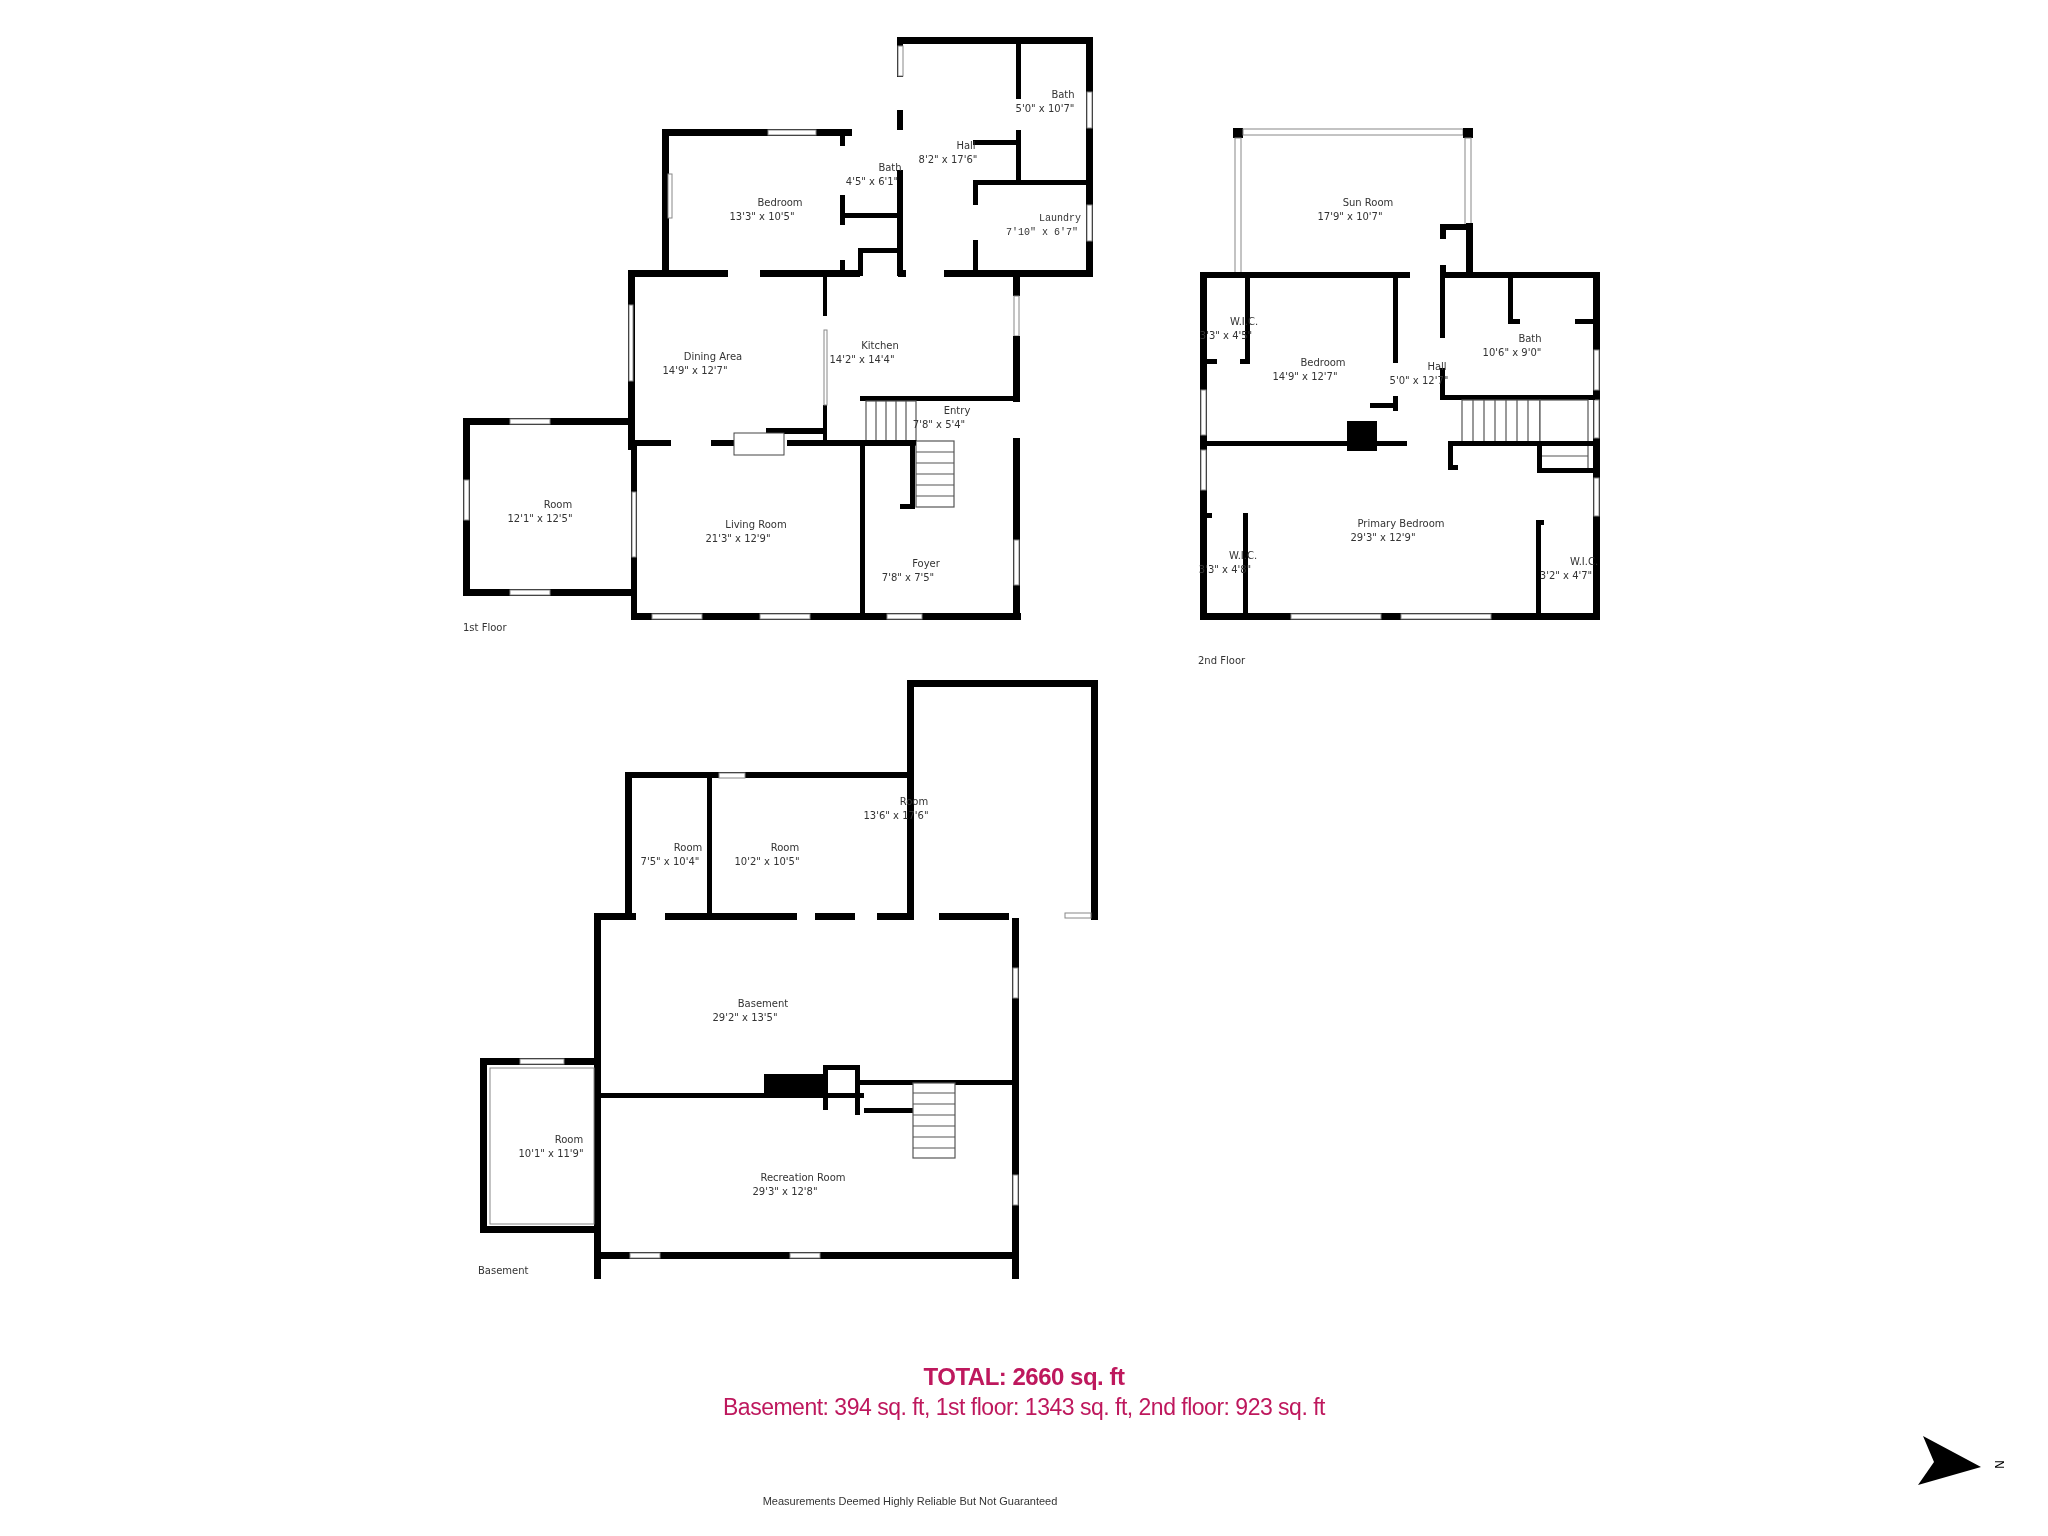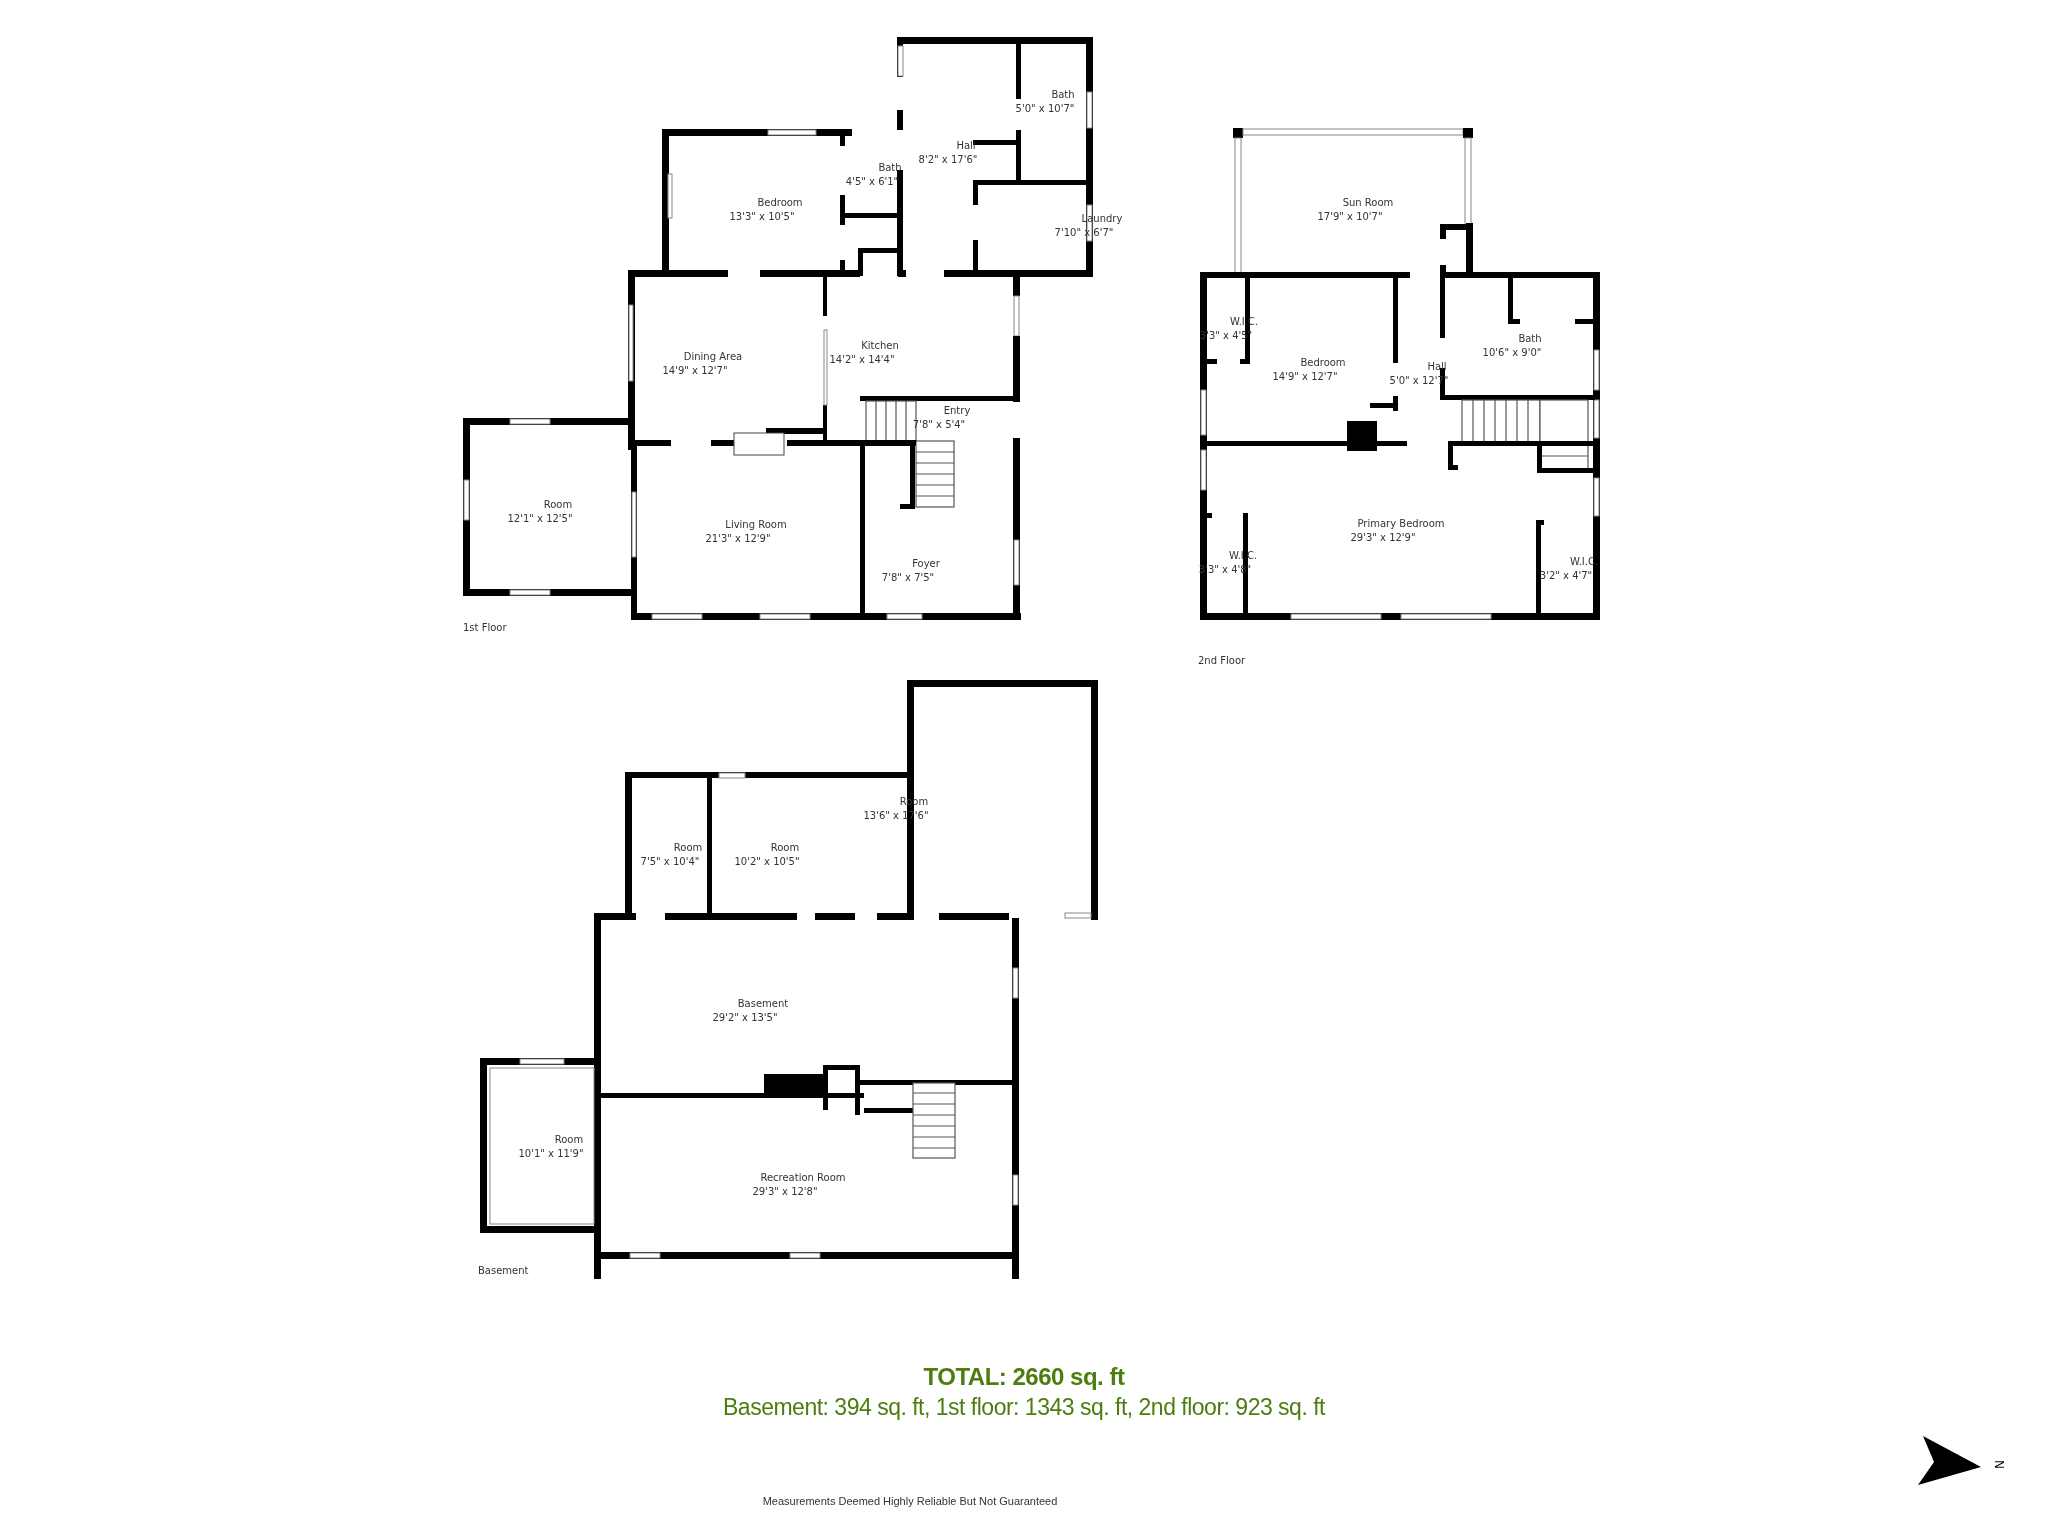--- a/index.html
+++ b/index.html
@@ -6,21 +6,21 @@
   body { width: 2048px; height: 1536px; position: relative; overflow: hidden; font-family: "DejaVu Sans", sans-serif; color: #222; }
   #plan { position: absolute; left: 0; top: 0; width: 2048px; height: 1536px; }
   .wall { fill: #000; }
   .win { fill: #fff; stroke: #888; stroke-width: 1; }
   .stair line { stroke: #555; stroke-width: 1.2; }
   .stair rect { fill: #fff; stroke: #555; stroke-width: 1.2; }
   .rlabel { position: absolute; transform: translate(-50%, -50%); text-align: center; font-size: 10px; line-height: 14px; color: #333; white-space: nowrap; }
   .rlabel .nm { display: block; padding-left: 36px; }
   .rlabel .dm { display: block; }
   .floor-label { position: absolute; font-size: 10px; color: #333; }
-  .totals { position: absolute; left: 0; width: 2048px; top: 1362px; text-align: center; font-family: "Liberation Sans", sans-serif; color: #4d7c0f; }
+  .totals { position: absolute; left: 0; width: 2048px; top: 1362px; text-align: center; font-family: "Liberation Sans", sans-serif; color: #be185d; }
   .totals .t1 { font-weight: bold; font-size: 24px; line-height: 30px; letter-spacing: -0.5px; }
   .totals .t2 { font-size: 23px; line-height: 30px; letter-spacing: -0.5px; }
   .disclaimer { position: absolute; left: 0; width: 1820px; top: 1495px; text-align: center; font-size: 11px; color: #333; font-family: "Liberation Sans", sans-serif; }
   .compass { position: absolute; left: 1915px; top: 1430px; }
 </style>
 </head>
 <body>
 
 <svg id="plan" viewBox="0 0 2048 1536" xmlns="http://www.w3.org/2000/svg">
 
@@ -234,21 +234,21 @@
     <span class="dm">4'5" x 6'1"</span>
   </div>
 <div class="rlabel" style="left:948px; top:153px;">
     <span class="nm">Hall</span>
     <span class="dm">8'2" x 17'6"</span>
   </div>
 <div class="rlabel" style="left:1045px; top:102px;">
     <span class="nm">Bath</span>
     <span class="dm">5'0" x 10'7"</span>
   </div>
-<div class="rlabel" style="left:1084px; top:226px;">
+<div class="rlabel" style="left:1042px; top:226px;font-family:Liberation Mono, monospace;">
     <span class="nm">Laundry</span>
     <span class="dm">7'10" x 6'7"</span>
   </div>
 <div class="rlabel" style="left:695px; top:364px;">
     <span class="nm">Dining Area</span>
     <span class="dm">14'9" x 12'7"</span>
   </div>
 <div class="rlabel" style="left:862px; top:353px;">
     <span class="nm">Kitchen</span>
     <span class="dm">14'2" x 14'4"</span>

